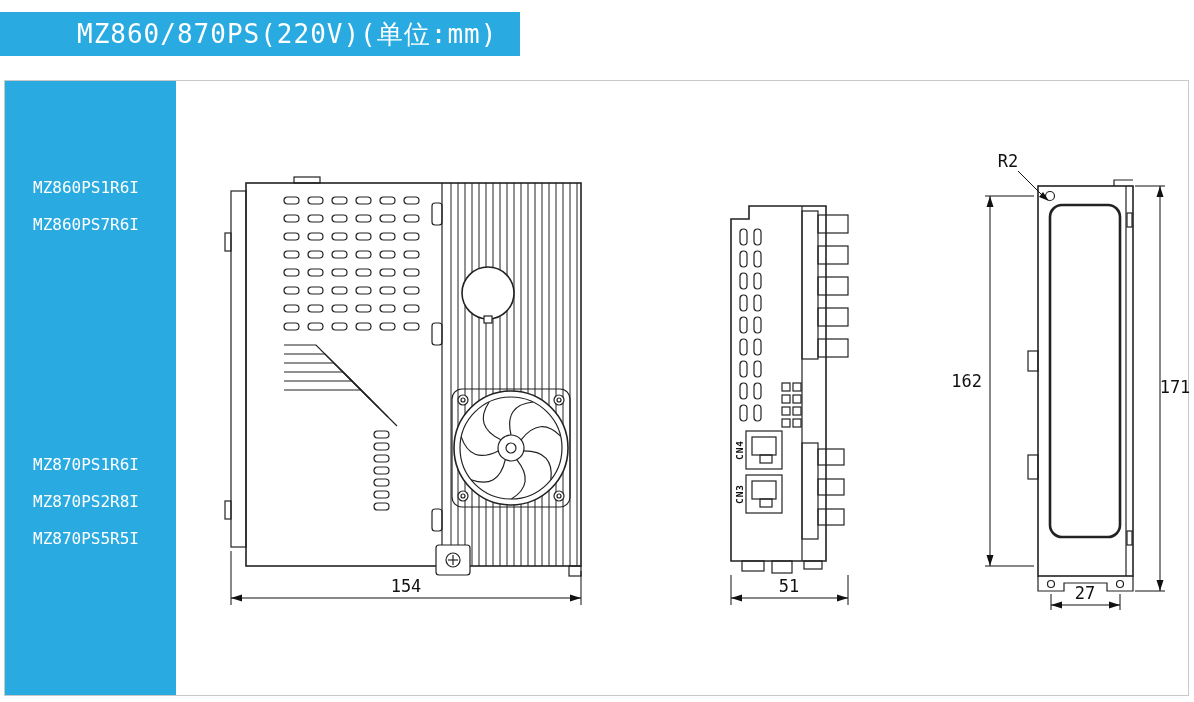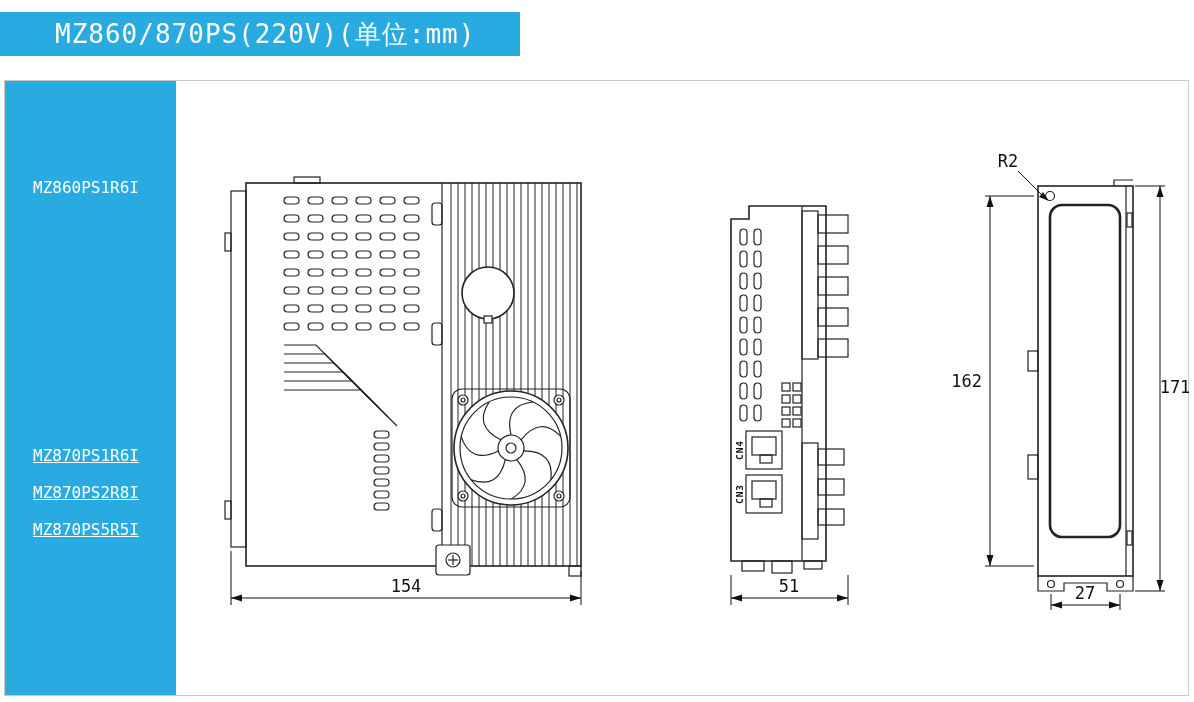--- a/index.html
+++ b/index.html
@@ -1,42 +1,43 @@
 <!DOCTYPE html>
 <html><head>
 <meta charset="utf-8">
 <style>
   html,body{margin:0;padding:0;background:#ffffff;}
   body{width:1194px;height:702px;position:relative;font-family:"DejaVu Sans Mono","Liberation Mono",monospace;overflow:hidden;}
   .title-banner{position:absolute;left:0;top:12px;width:520px;height:44px;background:#29abe2;color:#ffffff;
-    font-size:26px;line-height:44px;padding-left:55px;box-sizing:border-box;letter-spacing:1px;}
+    font-size:26px;line-height:44px;padding-left:77px;box-sizing:border-box;letter-spacing:1px;}
   .content-frame{position:absolute;left:4px;top:80px;width:1185px;height:616px;border:1px solid #c9c9c9;background:#ffffff;box-sizing:border-box;}
   .sidebar{position:absolute;left:0;top:0;width:171px;height:100%;background:#29abe2;}
   .models{list-style:none;margin:0;padding:0 0 0 28px;position:absolute;left:0;color:#ffffff;font-size:16px;}
   .models li{line-height:37px;white-space:nowrap;}
   .models.g1{top:88px;}
-  .models.g2{top:356px;text-decoration:underline;}
+  .models.g2{top:365px;}
   .drawing-svg{position:absolute;left:171px;top:2px;}
   svg text{font-family:"DejaVu Sans Mono","Liberation Mono",monospace;font-size:17px;fill:#111;stroke:none;}
   svg text.cn-label{font-size:9.5px;font-weight:bold;letter-spacing:1px;}
 </style>
 </head>
 <body>
 
 <div class="page">
 
   <div class="title-banner">
     <span>MZ860/870PS(220V)(单位:mm)</span>
   </div>
 
   <div class="content-frame">
 
     <div class="sidebar">
       <ul class="models g1">
         <li>MZ860PS1R6I</li>
+        <li>MZ860PS7R6I</li>
       </ul>
       <ul class="models g2">
         <li>MZ870PS1R6I</li>
         <li>MZ870PS2R8I</li>
         <li>MZ870PS5R5I</li>
       </ul>
     </div>
 
     <svg class="drawing-svg" width="1014" height="612" viewBox="0 0 1014 612">
       <defs>

